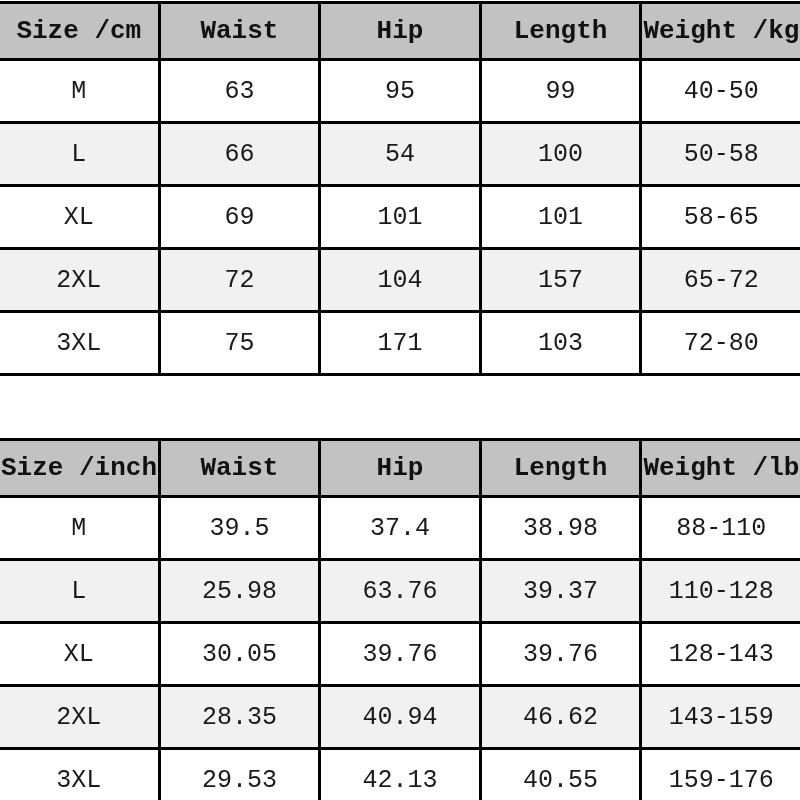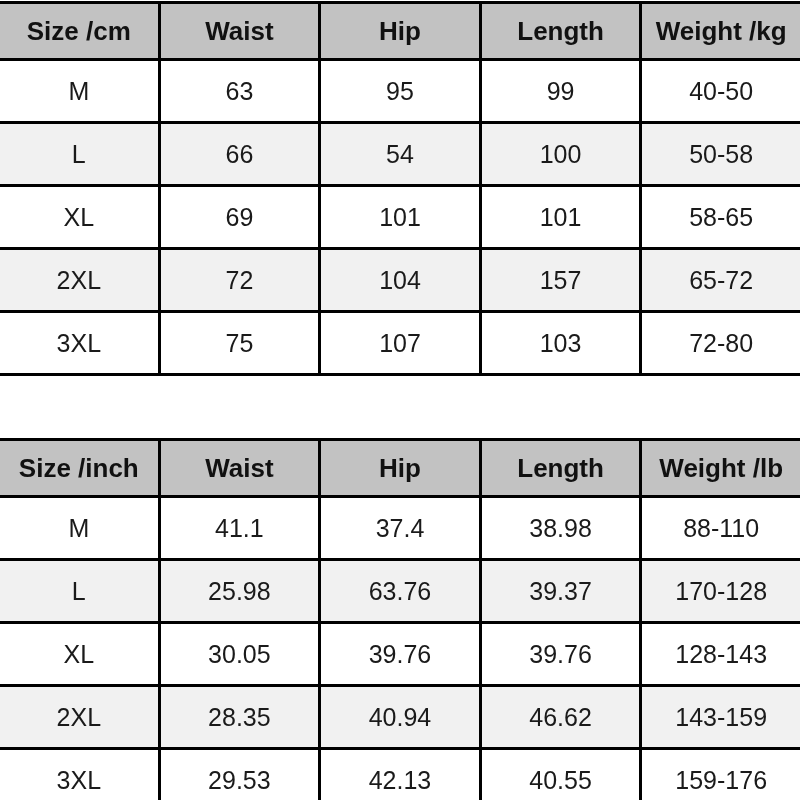--- a/index.html
+++ b/index.html
@@ -9,20 +9,21 @@
     height: 800px;
     background: #ffffff;
     overflow: hidden;
     font-family: "Liberation Sans", sans-serif;
   }
   .page {
     width: 632px;
     height: 800px;
     padding-top: 1px;
     box-sizing: border-box;
+    font-family: Liberation Mono, monospace;
   }
   table.size-table {
     border-collapse: collapse;
     table-layout: fixed;
     width: 806px;
     margin-left: -3px; 
   }
   .size-table th,
   .size-table td {
     border: 3px solid #000000;
@@ -91,21 +92,21 @@
         <tr>
           <td>2XL</td>
           <td>72</td>
           <td>104</td>
           <td>157</td>
           <td>65-72</td>
         </tr>
         <tr>
           <td>3XL</td>
           <td>75</td>
-          <td>107</td>
+          <td>171</td>
           <td>103</td>
           <td>72-80</td>
         </tr>
       </tbody>
     </table>
 
   <div class="table-gap"></div>
 
   <table class="size-table">
       <thead>
@@ -113,31 +114,31 @@
           <th>Size /inch</th>
           <th>Waist</th>
           <th>Hip</th>
           <th>Length</th>
           <th>Weight /lb</th>
         </tr>
       </thead>
       <tbody>
         <tr>
           <td>M</td>
-          <td>41.1</td>
+          <td>39.5</td>
           <td>37.4</td>
           <td>38.98</td>
           <td>88-110</td>
         </tr>
         <tr>
           <td>L</td>
           <td>25.98</td>
           <td>63.76</td>
           <td>39.37</td>
-          <td>170-128</td>
+          <td>110-128</td>
         </tr>
         <tr>
           <td>XL</td>
           <td>30.05</td>
           <td>39.76</td>
           <td>39.76</td>
           <td>128-143</td>
         </tr>
         <tr>
           <td>2XL</td>

